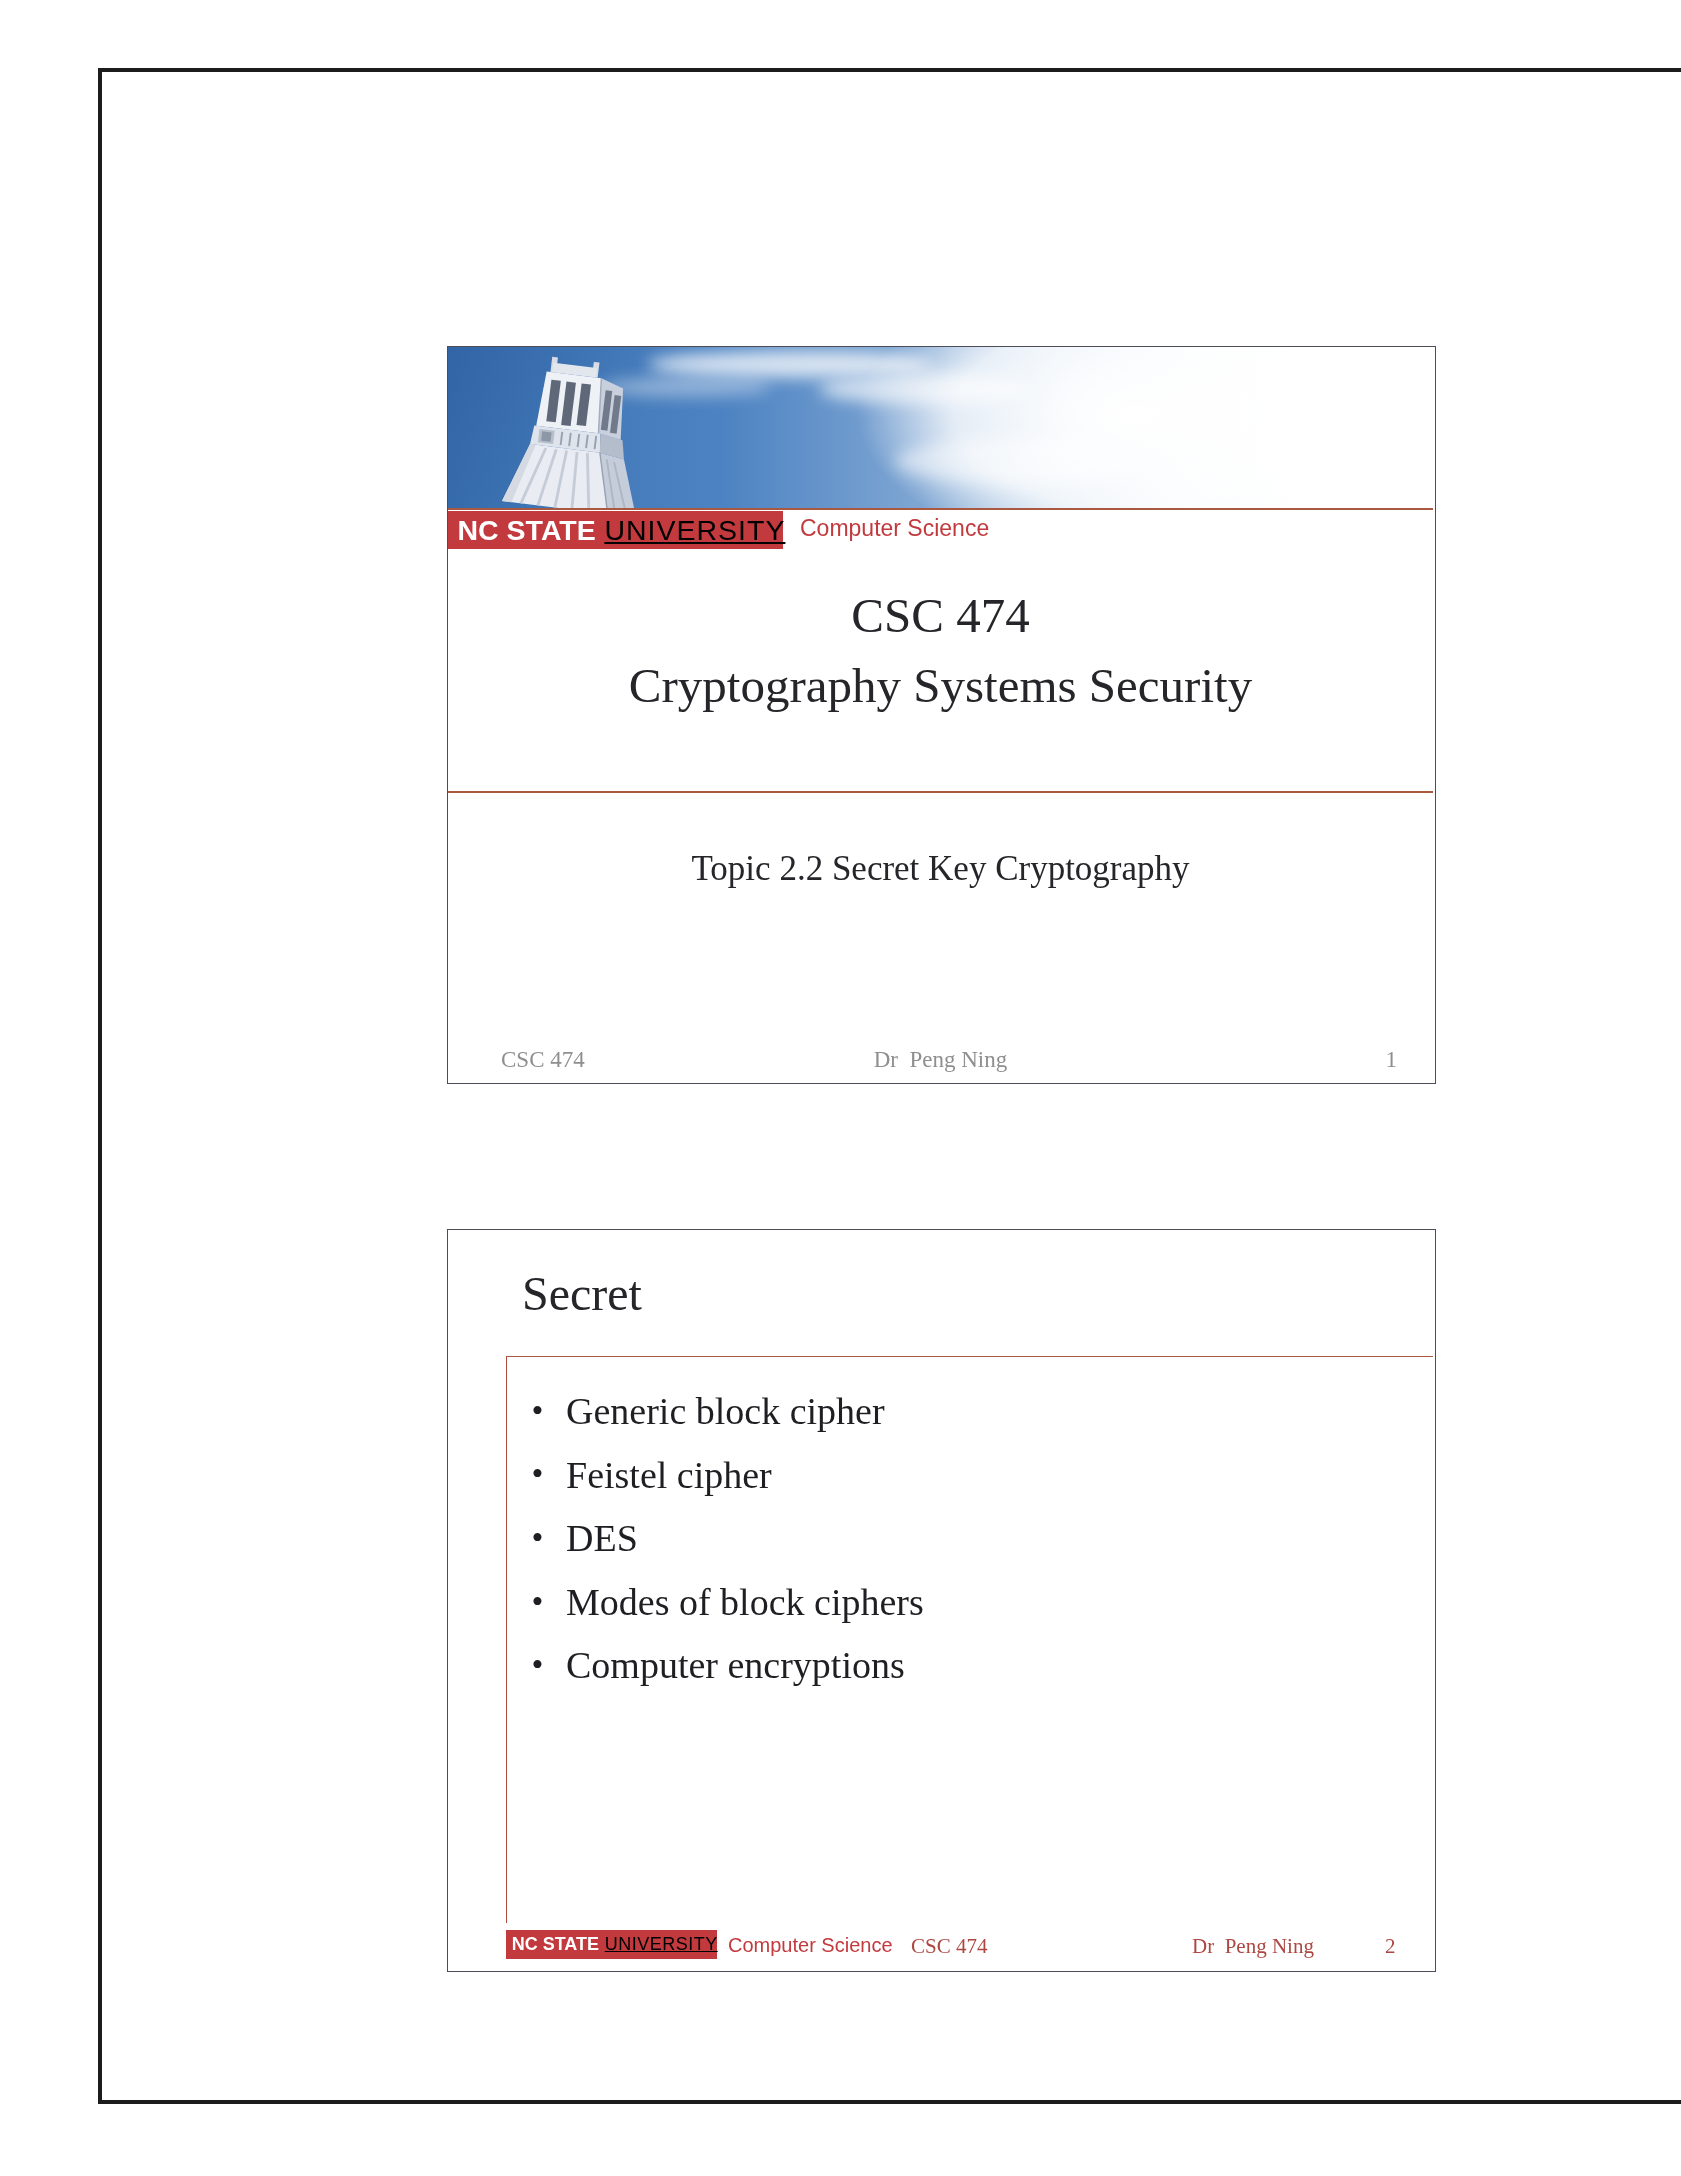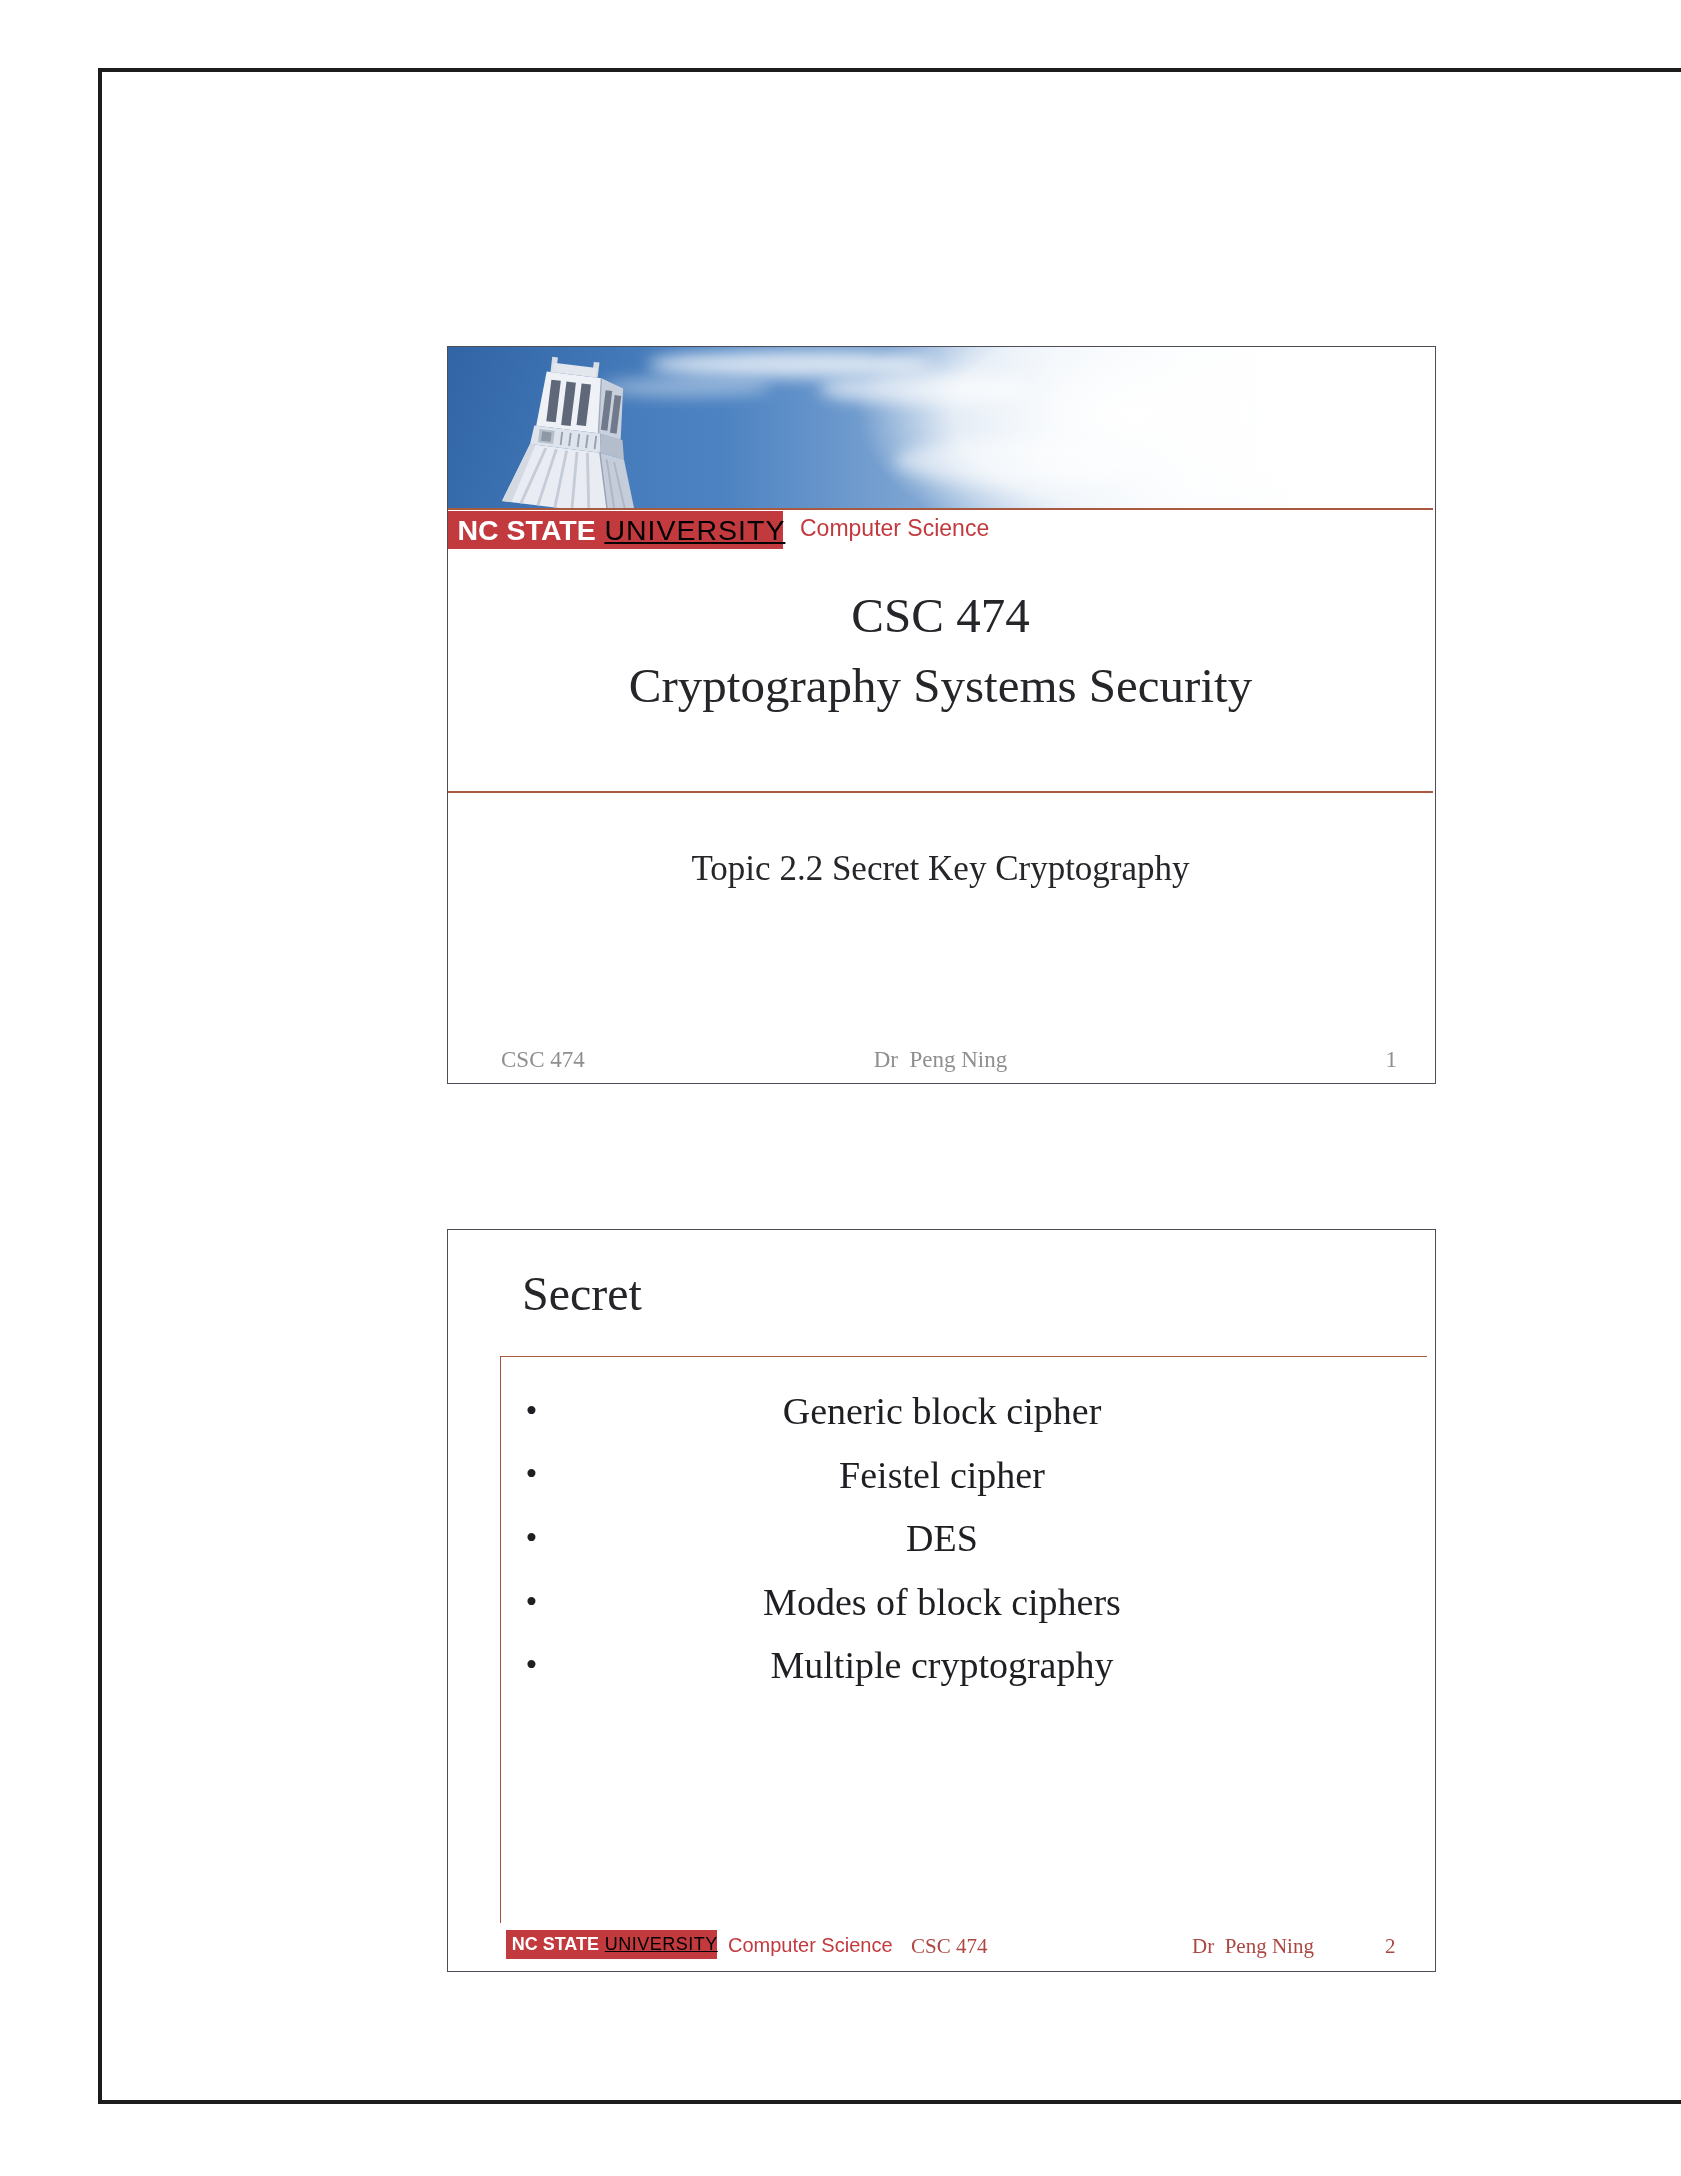--- a/index.html
+++ b/index.html
@@ -58,24 +58,23 @@
   }
 
   .s1-footer{color:var(--footer_gray,#8f8f8f);font-size:23px;top:700px;white-space:pre;}
   .f1-course{left:53px;}
   .f1-author{left:0;width:985px;text-align:center;}
   .f1-page{right:38px;}
 
   
   .agenda-title{left:74px;top:36px;font-size:48px;color:#26262a;}
   .content-box{
-    left:52px;top:126px;width:927px;height:567px;box-sizing:border-box;
+    left:58px;top:126px;width:927px;height:567px;box-sizing:border-box;
     border-top:1.9px solid var(--rule_brown,#a8593f);
     border-left:1.9px solid #ab4a40;
-    text-align:center;
   }
   .agenda-list{
     list-style:none;margin:32px 0 0 15px;padding:0;width:808px;
   }
   .agenda-list li{
     position:relative;padding-left:44px;margin-bottom:18px;
     font-size:38px;line-height:1.2;color:#1f1f23;
   }
   .agenda-list li::before{
     content:"\2022";position:absolute;left:9.5px;top:1.9px;font-size:34px;color:#1f1f23;
@@ -190,21 +189,21 @@
   <section class="abs slide slide2">
 
     <div class="abs agenda-title">Secret</div>
 
     <div class="abs content-box">
       <ul class="agenda-list">
         <li>Generic block cipher</li>
         <li>Feistel cipher</li>
         <li>DES</li>
         <li>Modes of block ciphers</li>
-        <li>Multiple cryptography</li>
+        <li>Computer encryptions</li>
       </ul>
     </div>
 
     <div class="abs brand-badge badge2">
       <span class="brand-bold">NC STATE</span>
       <span class="brand-light">UNIVERSITY</span>
     </div>
     <span class="abs dept2">Computer Science</span>
 
     <span class="abs s2-footer f2-course">CSC 474</span>

